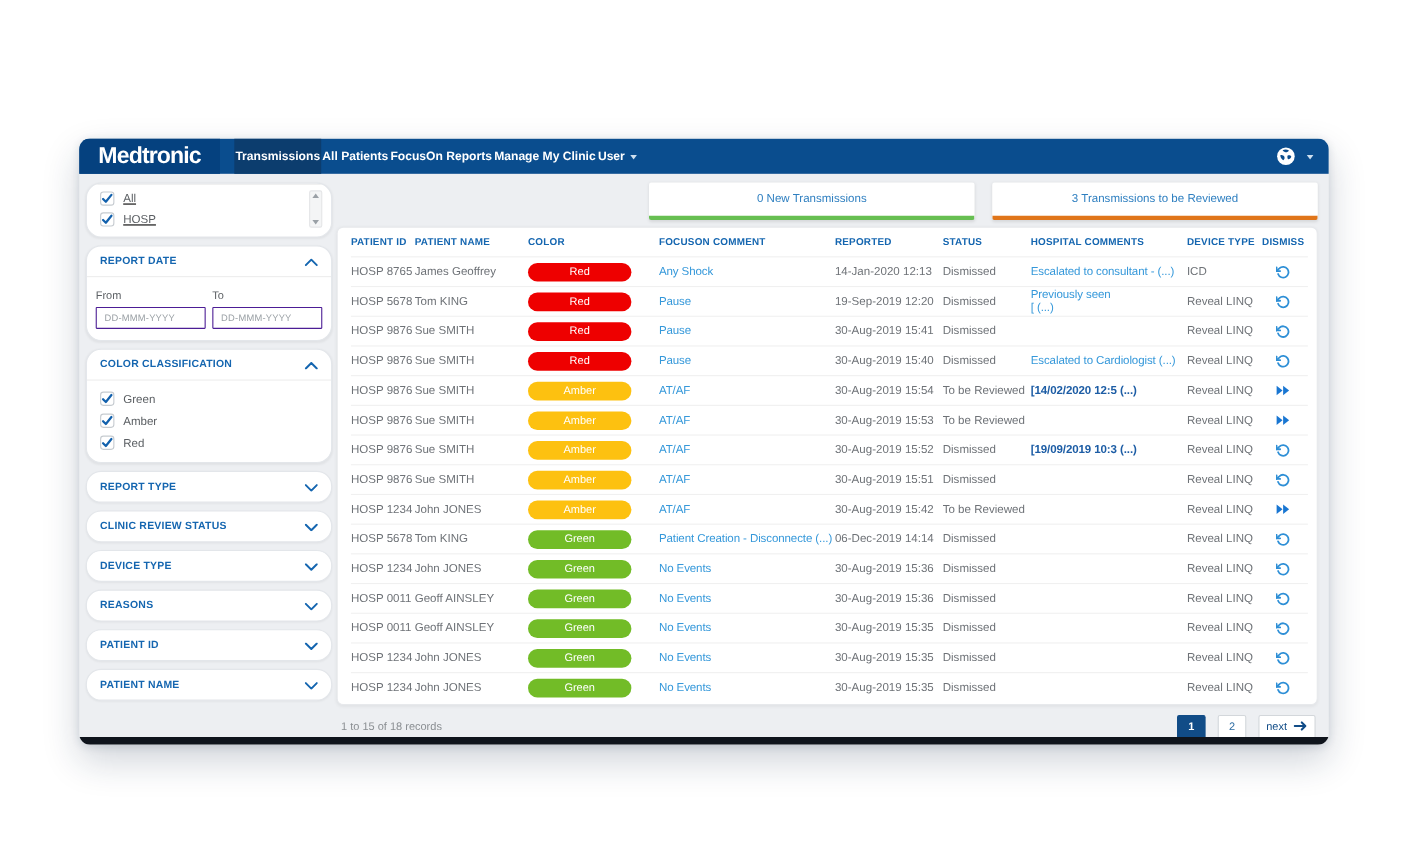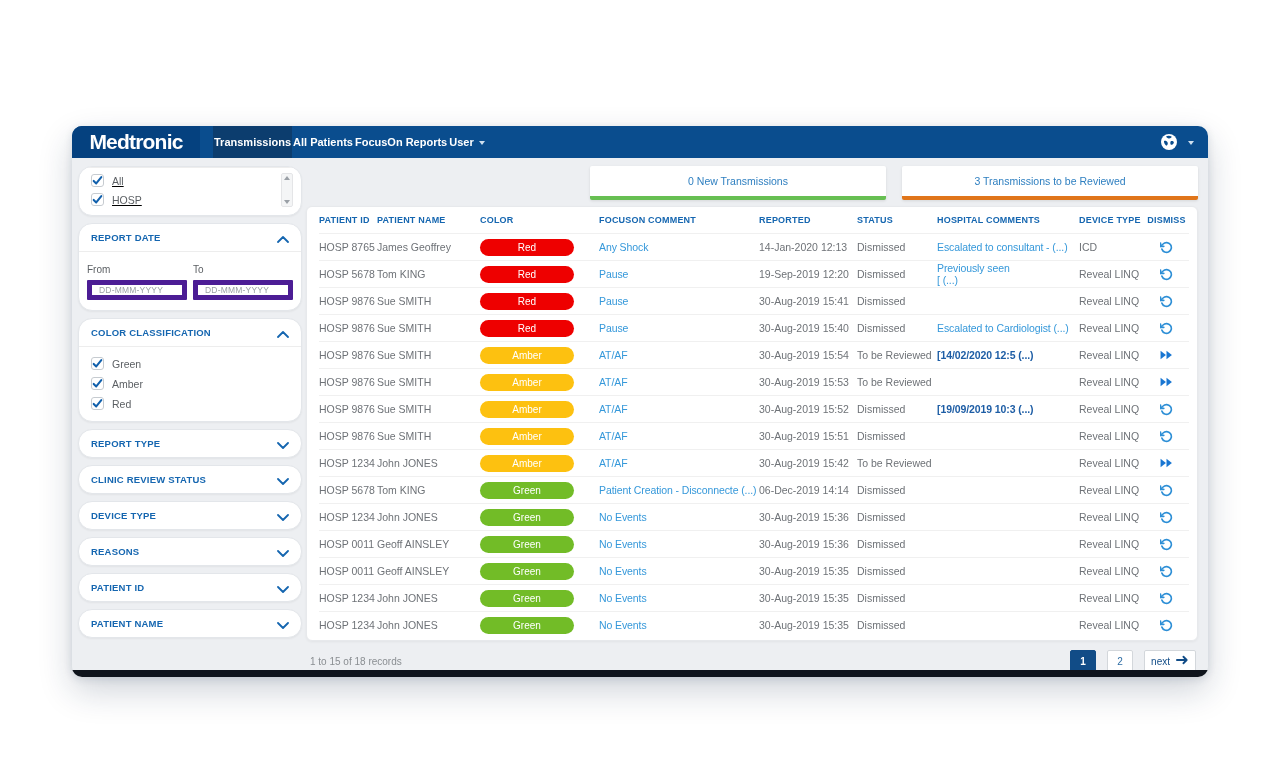--- a/index.html
+++ b/index.html
@@ -37,21 +37,21 @@
              display:flex; align-items:center; justify-content:center; }
   .chk-label { font-size:10.5px; color:#5b5f63; }
   .mini-scroll { width:12px; align-self:stretch; background:#f4f5f6; border:1px solid #e4e5e7; border-radius:2px;
                  display:flex; flex-direction:column; justify-content:space-between; align-items:center; padding:2px 0; }
   .tri-up { width:0; height:0; border-left:3px solid transparent; border-right:3px solid transparent; border-bottom:4px solid #9aa0a6; }
   .tri-down { width:0; height:0; border-left:3px solid transparent; border-right:3px solid transparent; border-top:4px solid #9aa0a6; }
   .date-body { padding:12px 8px 10px 8px; }
   .date-cols { display:flex; gap:6px; }
   .date-col { flex:1; }
   .date-label { font-size:10px; color:#5b5f63; margin-bottom:4px; }
-  .date-input { width:100%; height:20px; border:5px solid #4c1d95; background:#fff; font-size:8.5px;
+  .date-input { width:100%; height:20px; border:1px solid #4c1d95; background:#fff; font-size:8.5px;
                 color:#555; padding:0 7px; font-family:"Liberation Sans", sans-serif; border-radius:1px; }
   .date-input::placeholder { color:#9aa0a5; letter-spacing:.2px; }
   .color-body { padding:9px 12px 10px 12px; }
   .color-body .chk-list { gap:5px; }
 
   
   .main { flex:1 1 auto; margin-left:4px; display:flex; flex-direction:column; min-width:0; }
   .tabs-row { display:flex; justify-content:flex-end; gap:16px; margin-bottom:6px; flex:0 0 auto; }
   .tab { width:296px; height:34px; background:#fff; border-radius:2px; display:flex; align-items:center; justify-content:center;
          color:#2e7fc0; font-size:10.5px; cursor:pointer; box-shadow:0 1px 3px rgba(0,0,0,.10); border-bottom:4px solid transparent; }
@@ -96,20 +96,23 @@
         <div class="nav-item active">
           <span>Transmissions</span>
         </div>
         <div class="nav-item">
           <span>All Patients</span>
         </div>
         <div class="nav-item">
           <span>FocusOn Reports</span>
         </div>
         <div class="nav-item">
+          <span>Manage My Clinic</span>
+        </div>
+        <div class="nav-item">
           <span>User</span>
           <span class="nav-caret"></span>
         </div>
       </div>
     <div class="topbar-right">
       <span class="icon-globe">
         <svg width="18" height="18" viewBox="0 0 18 18">
           <circle cx="9" cy="9" r="8" fill="#ffffff"></circle>
           <path fill="#0a4d8e" d="M6 3.6c1.6-1 4-1 5.8.2-.8 1.4-2.3 2-3.8 1.4C7 4.8 6.4 4.3 6 3.6Z"></path>
           <path fill="#0a4d8e" d="M4 8c1.5-.5 3 .2 3.6 1.5.5 1.2 0 2.5-1 3.2C5 12 3.8 10 4 8Z"></path>

